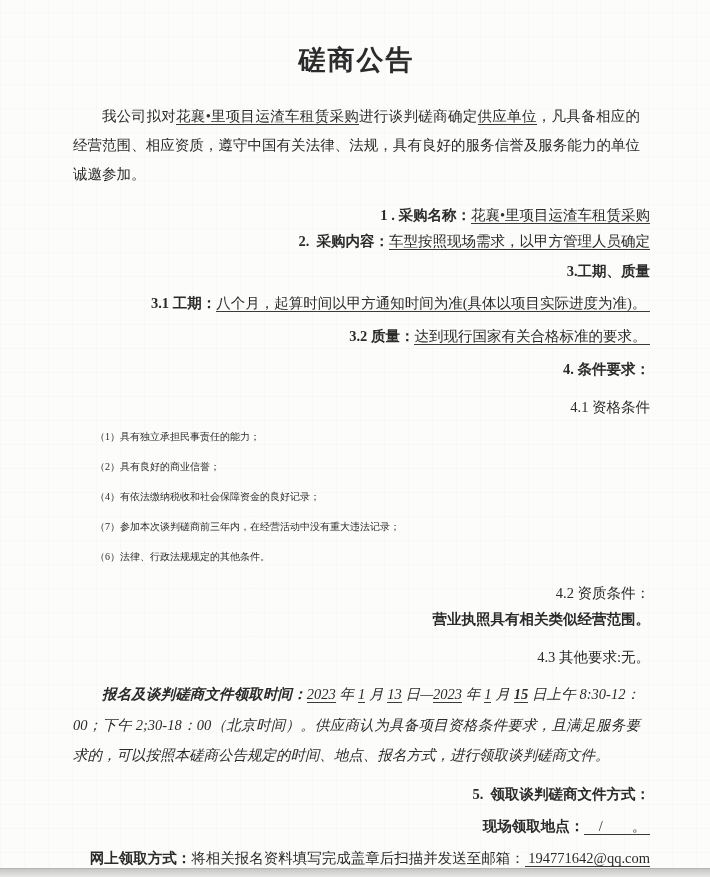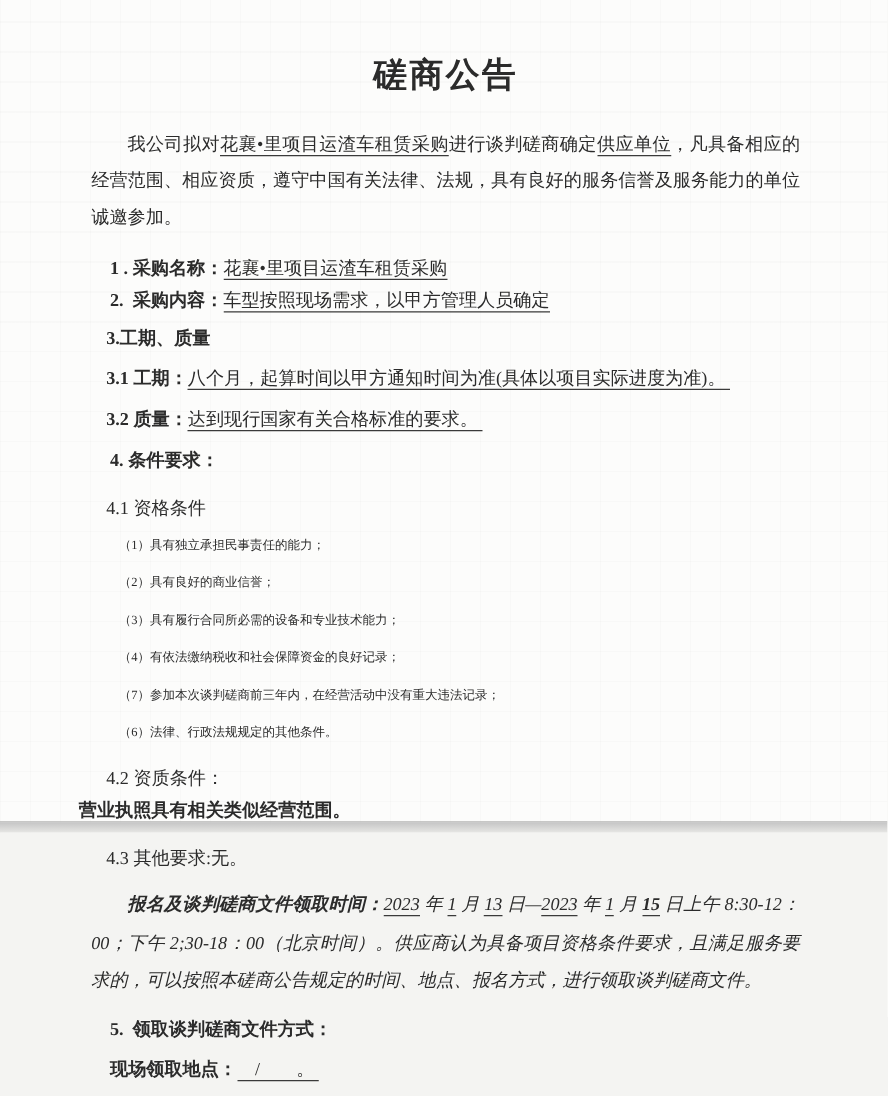--- a/index.html
+++ b/index.html
@@ -5,21 +5,21 @@
   html,body{margin:0;padding:0;}
   body{
     width:710px;height:877px;
     font-family:"Liberation Serif","DejaVu Serif",serif;
     color:#2b2b2b;
     background:#f4f4f2;
     overflow:hidden;
   }
   .page{
     position:relative;
-    width:710px;height:666px;
+    width:710px;height:877px;
     box-sizing:border-box;
     padding:42px 60px 0 63px;
     background-color:#fcfcfb;
     background-image:
       repeating-linear-gradient(0deg, rgba(0,0,0,0.015) 0 1px, transparent 1px 24px),
       repeating-linear-gradient(90deg, rgba(0,0,0,0.015) 0 1px, transparent 1px 24px);
   }
   .scan-bottom{
     position:absolute;left:0;bottom:0;width:710px;height:8px;
     background:linear-gradient(#c6c6c6,#e6e6e4);
@@ -35,20 +35,21 @@
   p,.line{font-size:14.5px;}
   .para{
     margin:10px;
     line-height:29px;
     text-align:justify;
   }
   .indent2{text-indent:2em;}
   .line{
     line-height:26px;
     white-space:pre;
+    text-align:right;
   }
   .b{font-weight:700;}
   .u{border-bottom:1px solid #3a3a3a;}
   .u-blank{border-bottom:1px solid #3a3a3a;white-space:pre;}
   .intro{margin-top:24px;}
   .items{margin-top:13px;}
   .lv1{margin-left:25px;}
   .lv2{margin-left:22px;}
   .mt4{margin-top:4px;}
   .mt6{margin-top:6px;}
@@ -80,21 +81,20 @@
     <div class="line lv2 b mt4">3.工期、质量</div>
     <div class="line lv2 mt6"><span class="b">3.1 工期：</span><span class="u">八个月，起算时间以甲方通知时间为准(具体以项目实际进度为准)。 </span></div>
     <div class="line lv2 mt7"><span class="b">3.2 质量：</span><span class="u">达到现行国家有关合格标准的要求。 </span></div>
 
     <div class="line lv1 b mt7">4. 条件要求：</div>
     <div class="line lv2 mt12">4.1 资格条件</div>
 
     <div>
         <div class="cond-line">（1）具有独立承担民事责任的能力；</div>
         <div class="cond-line">（2）具有良好的商业信誉；</div>
-        <div class="cond-line">（3）具有履行合同所必需的设备和专业技术能力；</div>
         <div class="cond-line">（4）有依法缴纳税收和社会保障资金的良好记录；</div>
         <div class="cond-line">（7）参加本次谈判磋商前三年内，在经营活动中没有重大违法记录；</div>
         <div class="cond-line">（6）法律、行政法规规定的其他条件。</div>
       </div>
 
     <div class="line lv2 mt10">4.2 资质条件：</div>
     <div class="line b">营业执照具有相关类似经营范围。</div>
     <div class="line lv2 mt12">4.3 其他要求:无。</div>
   </div>
 

